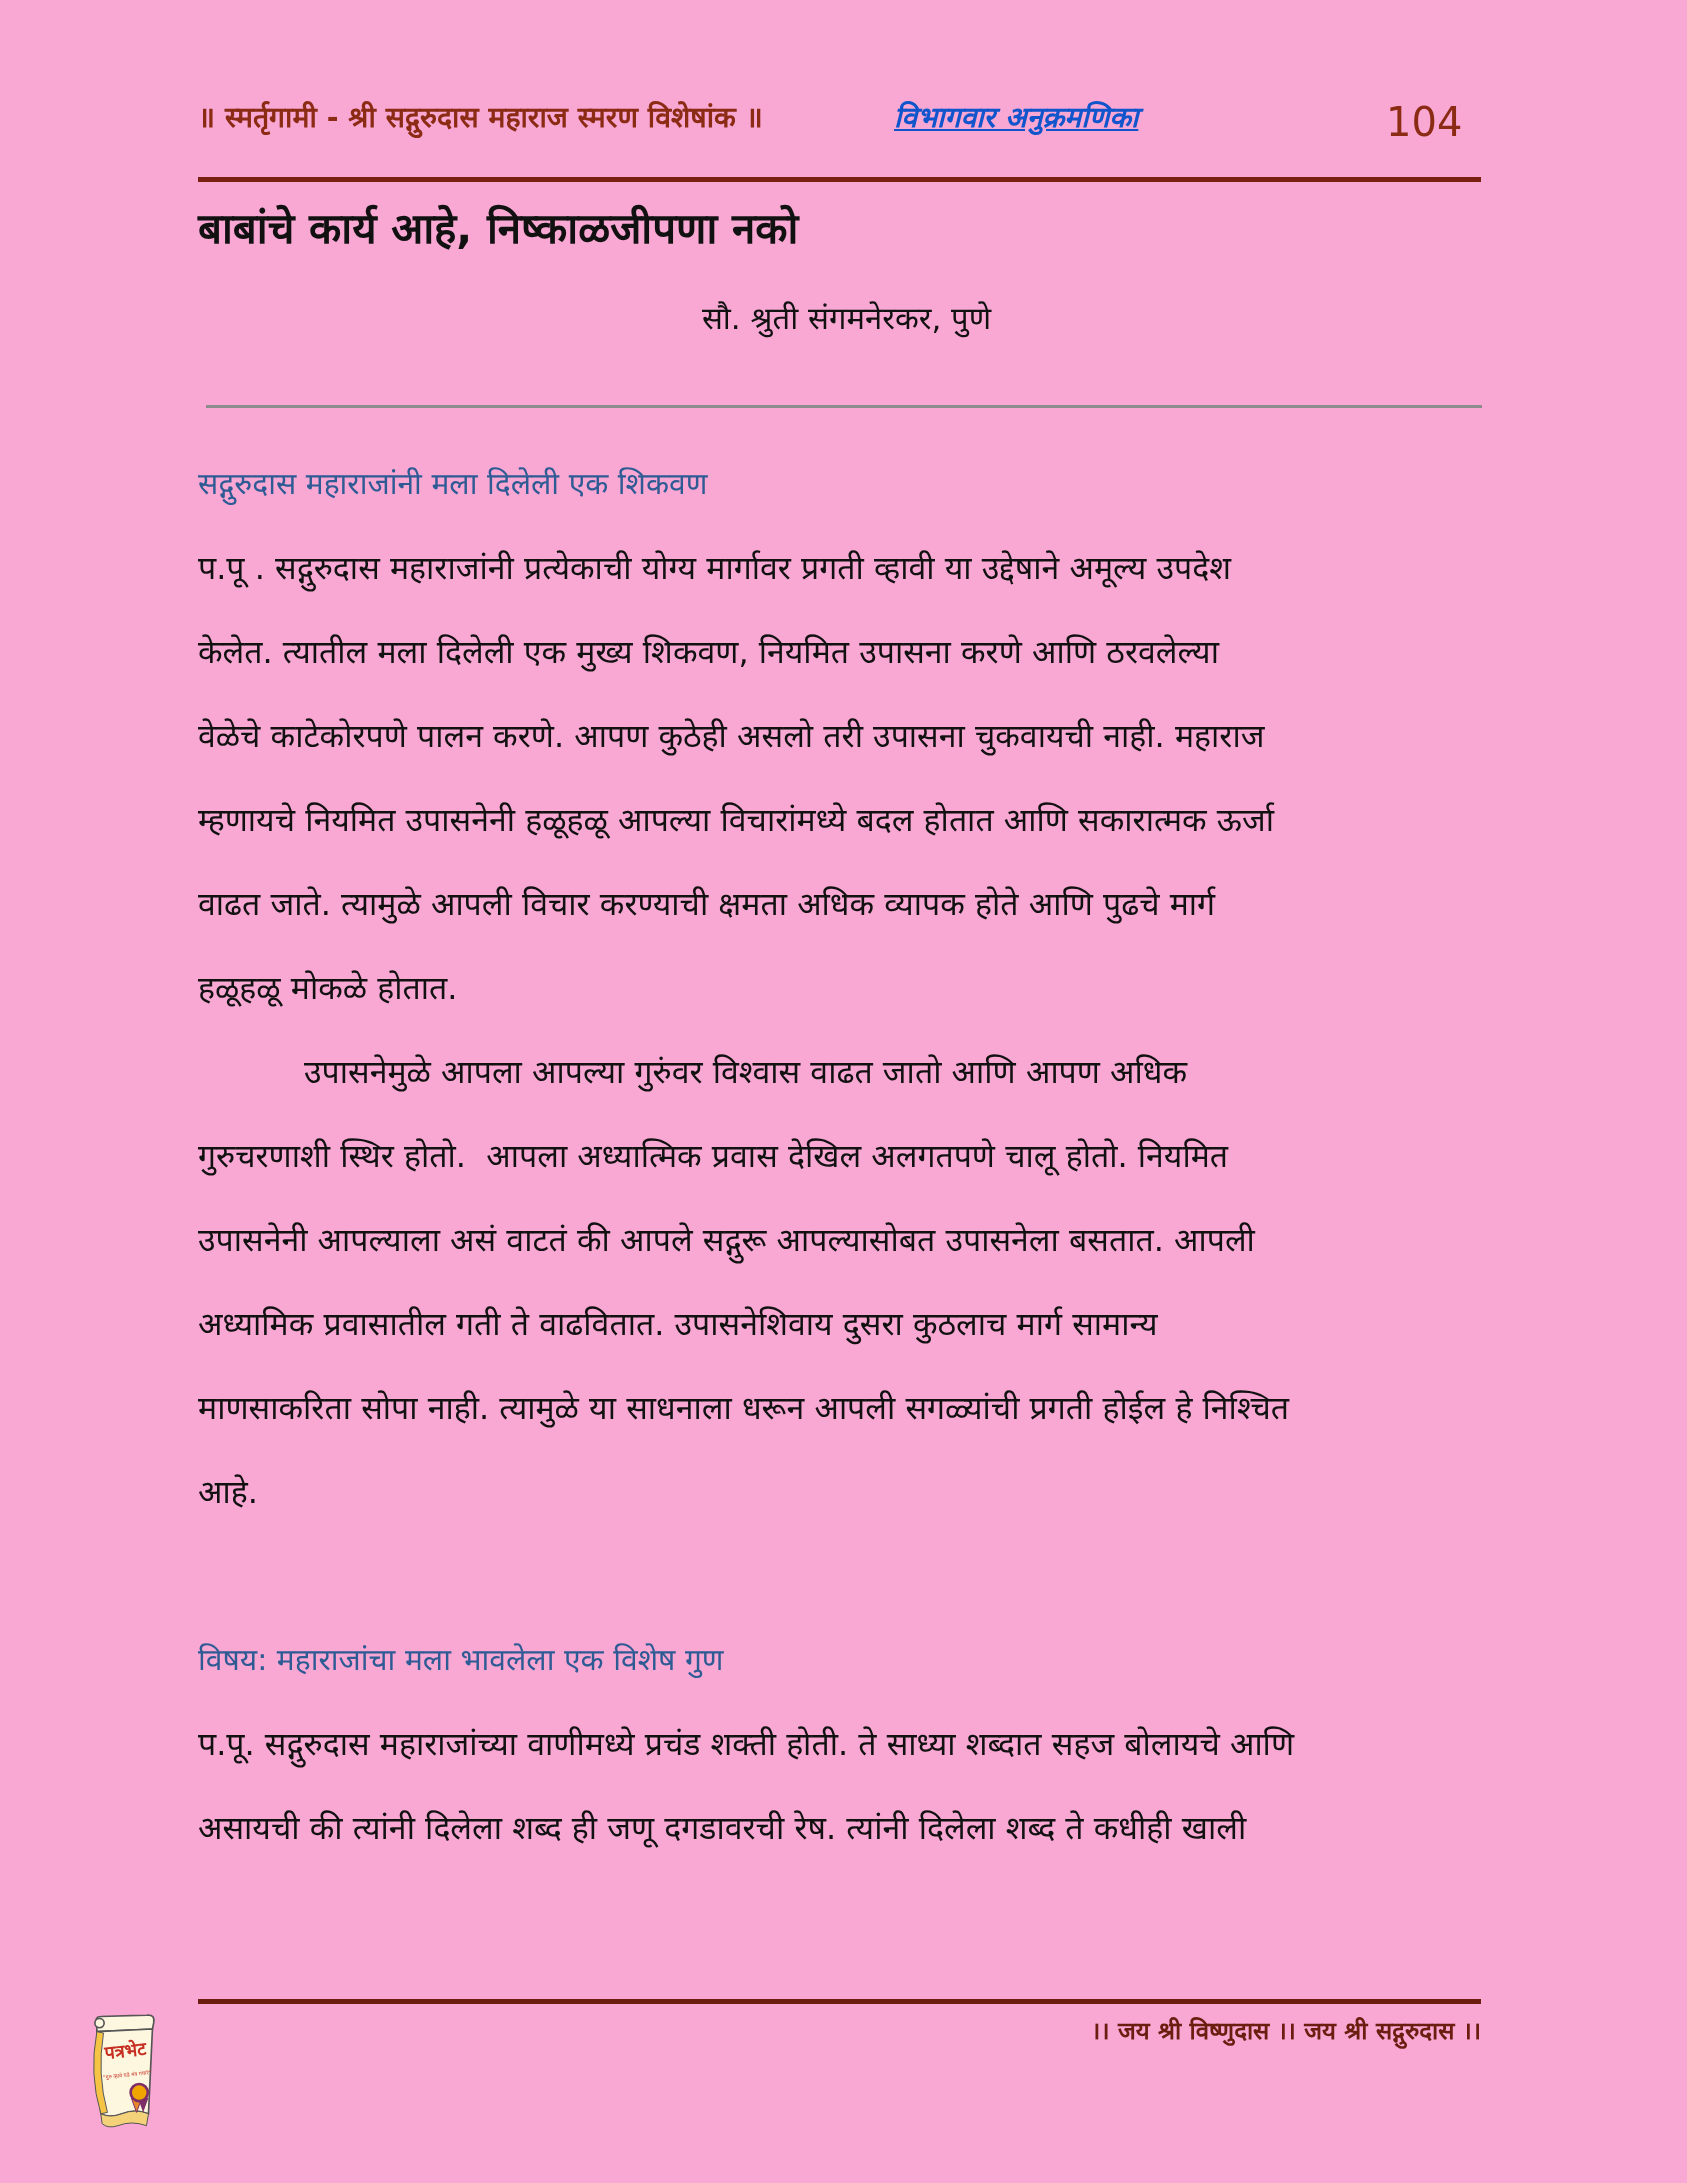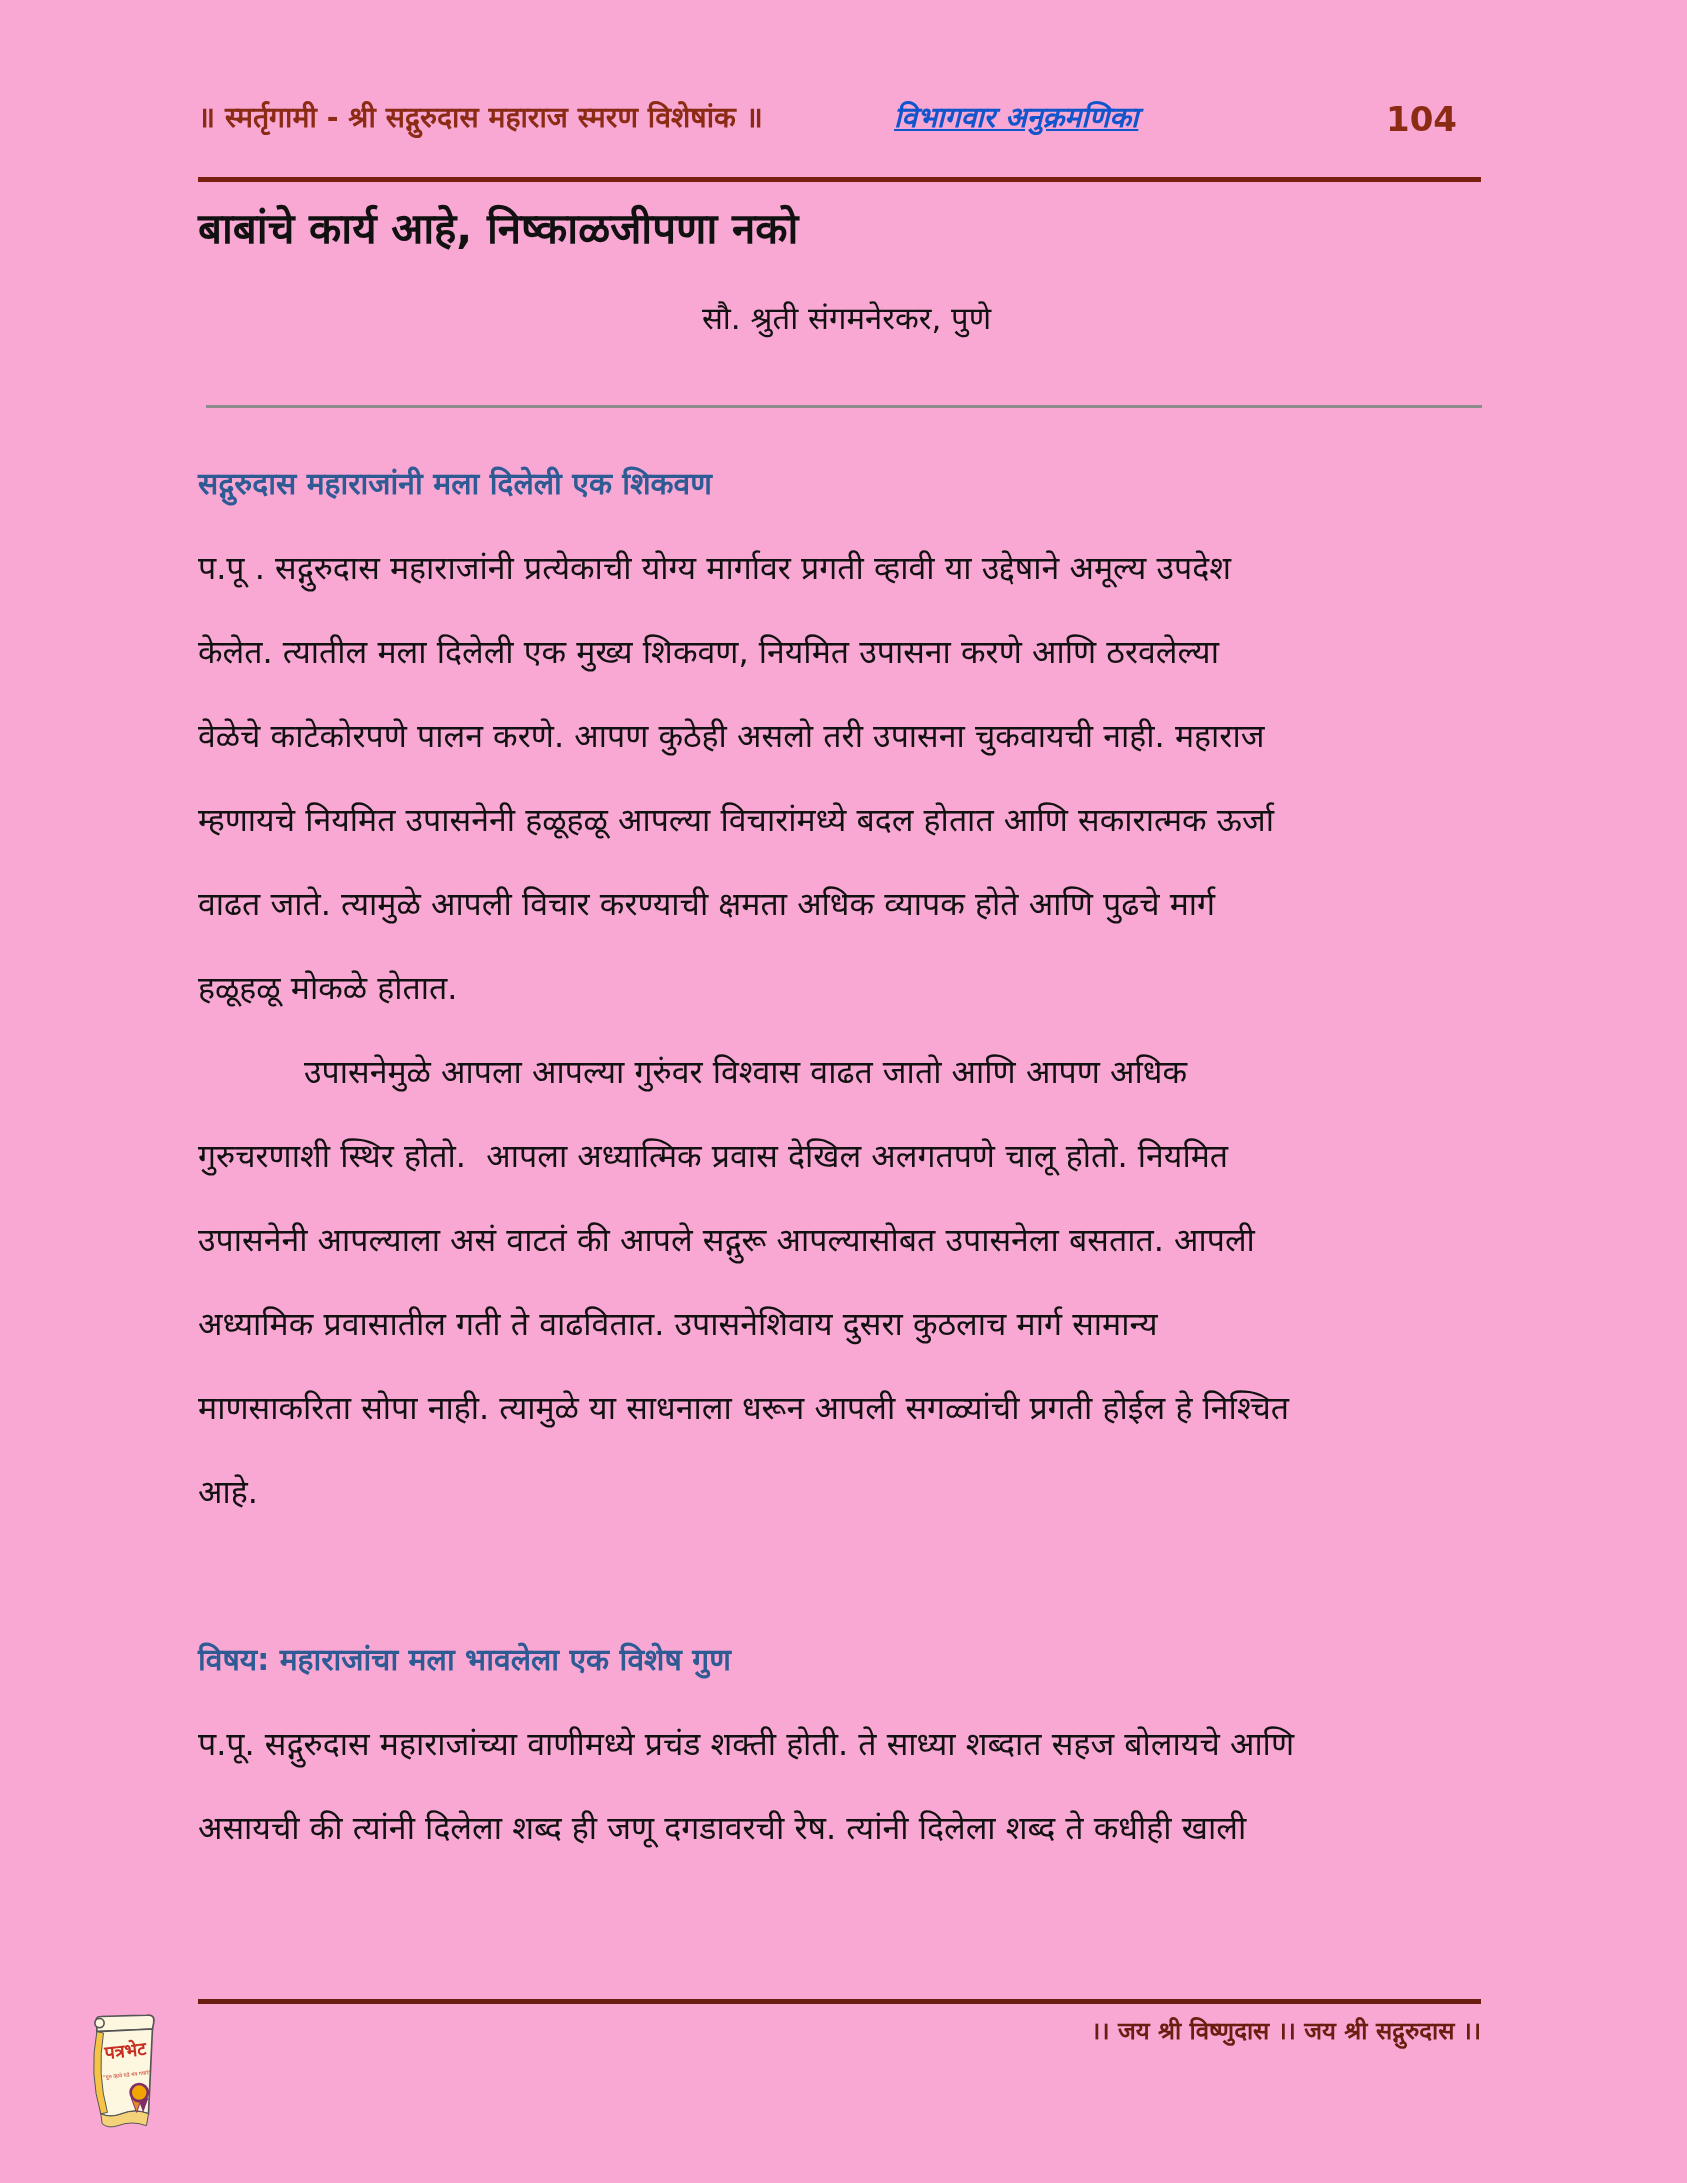--- a/index.html
+++ b/index.html
@@ -17,21 +17,21 @@
     position:absolute;left:198px;top:97px;
     font-size:28.4px;font-weight:bold;color:#8B2B14;white-space:pre;
   }
   .hdr-link{
     position:absolute;left:894px;top:97px;
     font-size:28.4px;font-weight:bold;color:#1155CC;
     text-decoration:underline;white-space:pre;cursor:pointer;font-style:italic;
   }
   .hdr-page{
     position:absolute;left:1386px;top:99px;
-    font-size:34px;font-weight:bold;color:#8B2B14;
+    font-size:40px;font-weight:normal;color:#8B2B14;
   }
   .hdr-rule{
     position:absolute;left:198px;top:177px;width:1283px;height:4.6px;
     background:#7A2010;
   }
   
   .art-title{
     position:absolute;left:198px;top:198px;width:1283px;
     font-size:42px;font-weight:bold;color:#111111;
     line-height:61px;white-space:pre;
@@ -43,21 +43,21 @@
   .gray-divider{
     position:absolute;left:206px;top:405px;width:1276px;height:2.6px;
     background:#8C8C8C;
   }
   
   .content{
     position:absolute;left:198px;top:440px;width:1290px;
   }
   .sec-heading{
     height:84px;display:flex;align-items:center;
-    font-size:30px;font-weight:bold;color:#2F5B95;white-space:pre;
+    font-size:30px;font-weight:normal;color:#2F5B95;white-space:pre;
   }
   .bline{
     height:84px;display:flex;align-items:center;
     font-size:32px;color:#111111;white-space:pre;
   }
   .indent{padding-left:106px;}
   .spacer{height:84px;}
   
   .ftr-rule{
     position:absolute;left:198px;top:1999px;width:1283px;height:4.6px;

